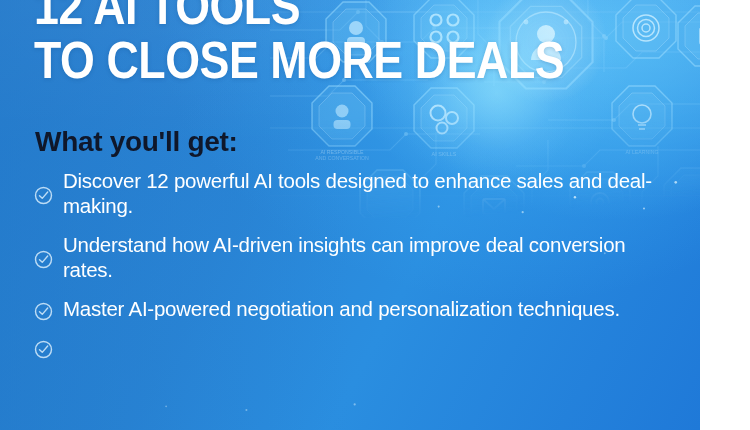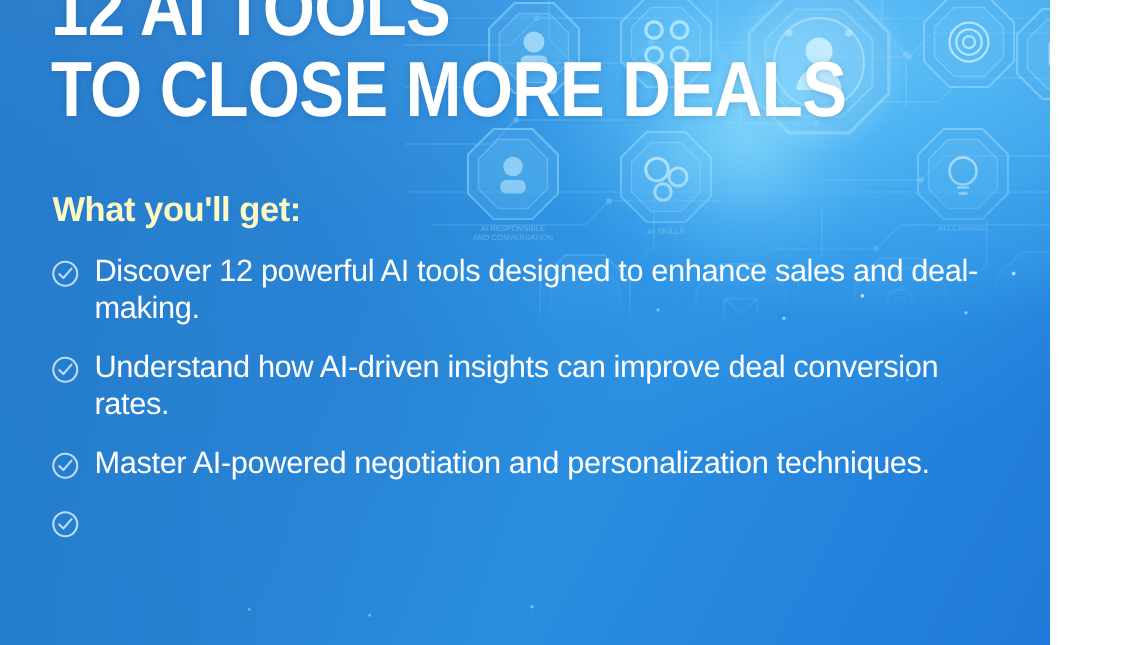--- a/index.html
+++ b/index.html
@@ -110,35 +110,35 @@
     transform: scaleX(0.86);
     transform-origin: left center;
     white-space: nowrap;
     text-shadow: 0 1px 5px rgba(10,60,120,0.22);
   }
 
   .subhead {
     position: absolute;
     left: 35px;
     top: 126px;
-    font-size: 23px;
+    font-size: 28px;
     font-weight: 700;
-    color: #fef9c3;
+    color: #0f172a;
     letter-spacing: -0.3px;
   }
 
   .bullets {
     position: absolute;
     left: 34px;
     top: 168px;
     width: 665px;
   }
   .bullet {
     display: flex;
-    align-items: flex-start;
+    align-items: center;
     gap: 10px;
     margin-bottom: 14px;
   }
   .check-icon {
     flex: 0 0 auto;
     width: 19px;
     height: 19px;
     margin-top: 5px;
   }
   .check-icon svg { display: block; width: 19px; height: 19px; }

